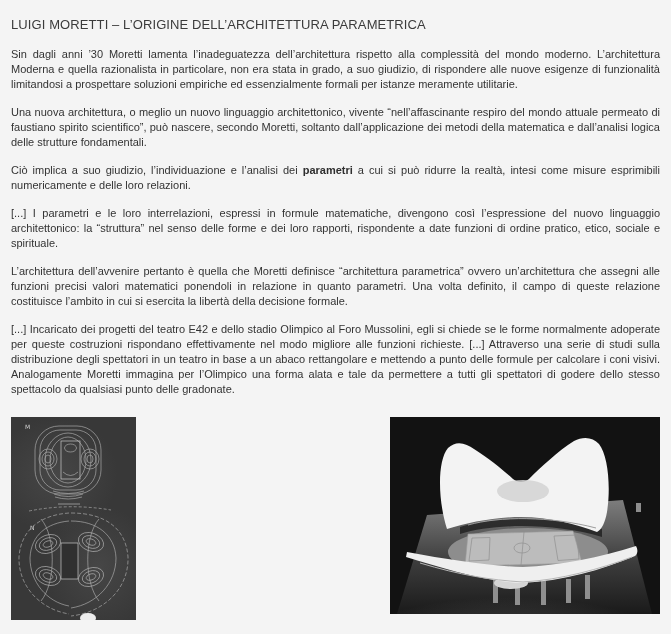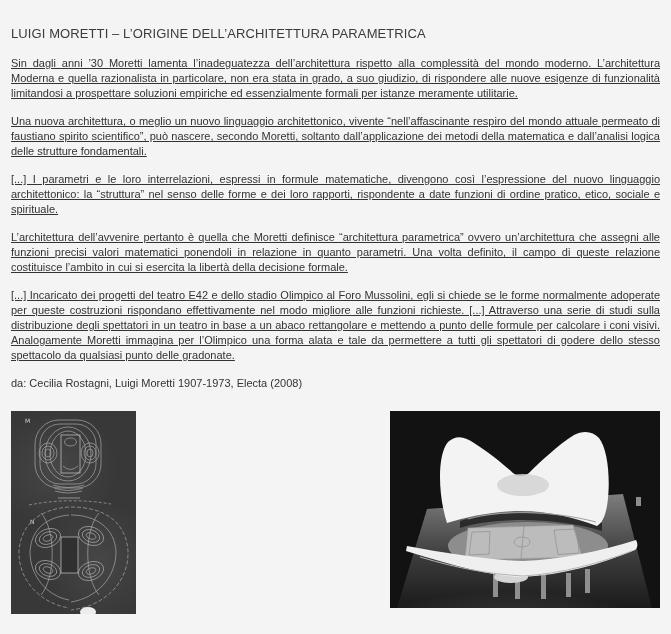--- a/index.html
+++ b/index.html
@@ -7,28 +7,27 @@
   body {
     width: 671px; height: 634px; overflow: hidden;
     background: #f4f4f4;
     font-family: "Liberation Sans", sans-serif;
     color: #333333;
   }
   .page { padding: 7px 11px 0 11px; }
   .title {
     font-size: 13px; font-weight: 400; color: #3b3b3b;
     letter-spacing: 0.1px;
-    margin: 19px 0 15px 0;
+    margin: 10px 0 15px 0;
   }
   .para {
     font-size: 11px; line-height: 15px;
     text-align: justify;
     margin: 0 0 13px 0;
     color: #333333;
-    text-decoration: underline;
   }
   .para strong { font-weight: 700; color: #2f2f2f; }
   .citation {
     font-size: 11px; line-height: 15px;
     margin: 0; text-align: left; color: #333333;
   }
   .figures {
     margin-top: 20px;
     display: flex; justify-content: space-between; align-items: flex-start;
   }
@@ -41,28 +40,28 @@
 <body>
 
 <main class="page">
 
   <h1 class="title">LUIGI MORETTI – L’ORIGINE DELL’ARCHITETTURA PARAMETRICA</h1>
 
   <p class="para">Sin dagli anni ’30 Moretti lamenta l’inadeguatezza dell’architettura rispetto alla complessità del mondo moderno. L’architettura Moderna e quella razionalista in particolare, non era stata in grado, a suo giudizio, di rispondere alle nuove esigenze di funzionalità limitandosi a prospettare soluzioni empiriche ed essenzialmente formali per istanze meramente utilitarie.</p>
 
   <p class="para">Una nuova architettura, o meglio un nuovo linguaggio architettonico, vivente “nell’affascinante respiro del mondo attuale permeato di faustiano spirito scientifico”, può nascere, secondo Moretti, soltanto dall’applicazione dei metodi della matematica e dall’analisi logica delle strutture fondamentali.</p>
 
+  <p class="para"><span>Ciò implica a suo giudizio, l’individuazione e l’analisi dei </span><strong>parametri</strong><span> a cui si può ridurre la realtà, intesi come misure esprimibili numericamente e delle loro relazioni.</span></p>
 
   <p class="para">[...] I parametri e le loro interrelazioni, espressi in formule matematiche, divengono così l’espressione del nuovo linguaggio architettonico: la “struttura” nel senso delle forme e dei loro rapporti, rispondente a date funzioni di ordine pratico, etico, sociale e spirituale.</p>
 
   <p class="para">L’architettura dell’avvenire pertanto è quella che Moretti definisce “architettura parametrica” ovvero un’architettura che assegni alle funzioni precisi valori matematici ponendoli in relazione in quanto parametri. Una volta definito, il campo di queste relazione costituisce l’ambito in cui si esercita la libertà della decisione formale.</p>
 
   <p class="para">[...] Incaricato dei progetti del teatro E42 e dello stadio Olimpico al Foro Mussolini, egli si chiede se le forme normalmente adoperate per queste costruzioni rispondano effettivamente  nel modo migliore alle funzioni richieste. [...] Attraverso una serie di studi sulla distribuzione degli spettatori in un teatro in base a un abaco rettangolare e mettendo a punto delle formule per calcolare i coni visivi. Analogamente Moretti immagina per l’Olimpico una forma alata e tale da permettere a tutti gli spettatori di godere dello stesso spettacolo da qualsiasi punto delle gradonate.</p>
 
-  <p class="citation">da: Cecilia Rostagni, Luigi Moretti 1907-1973, Electa (2008)</p>
 
   <div class="figures">
 
     <figure class="fig-left">
       <svg width="125" height="203" viewBox="0 0 125 203" xmlns="http://www.w3.org/2000/svg">
         <defs>
           <radialGradient id="hazeL" cx="50%" cy="50%" r="50%">
             <stop offset="0%" stop-color="#525252" stop-opacity="0.55"></stop>
             <stop offset="100%" stop-color="#525252" stop-opacity="0"></stop>
           </radialGradient>

